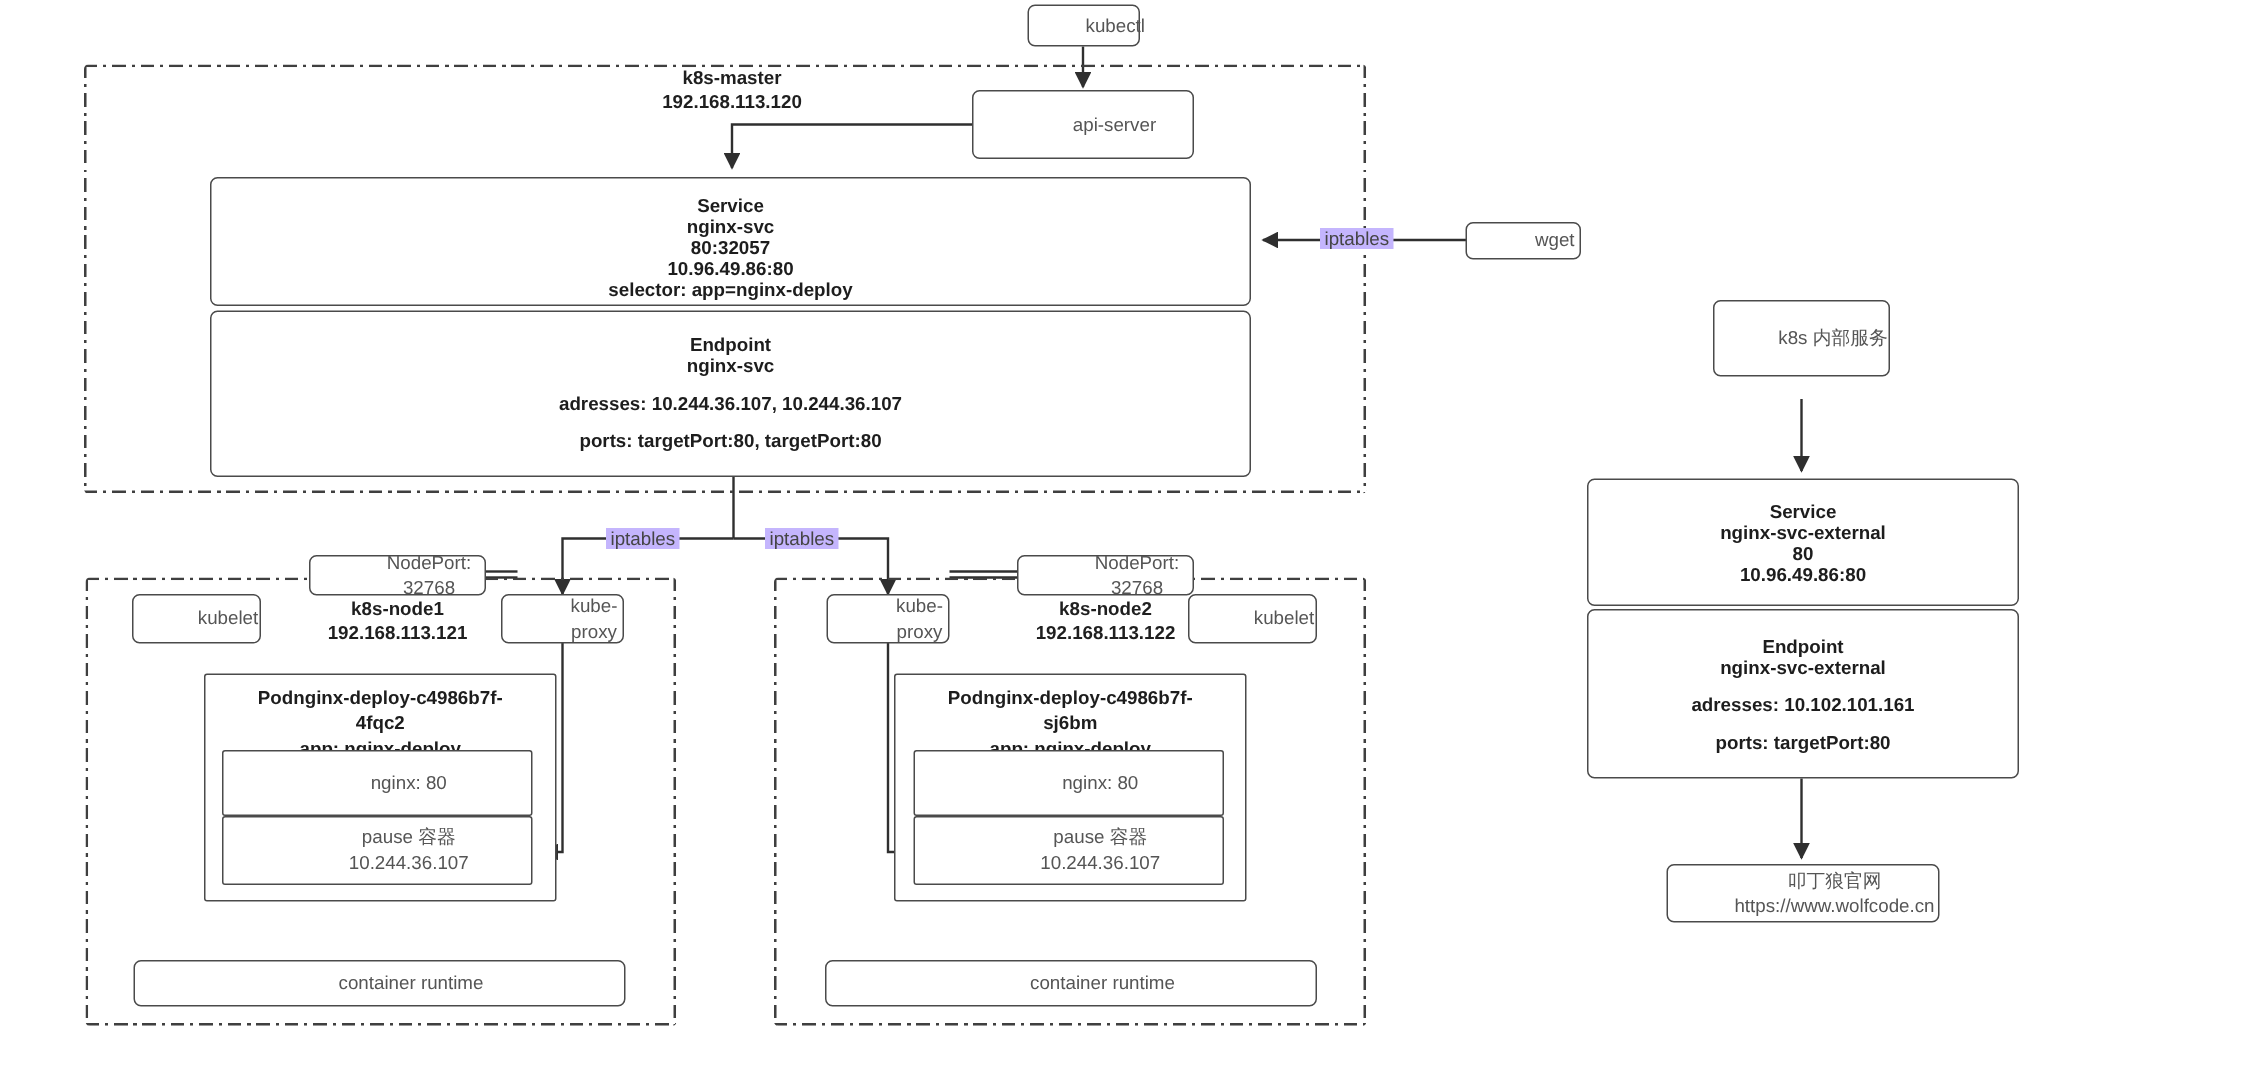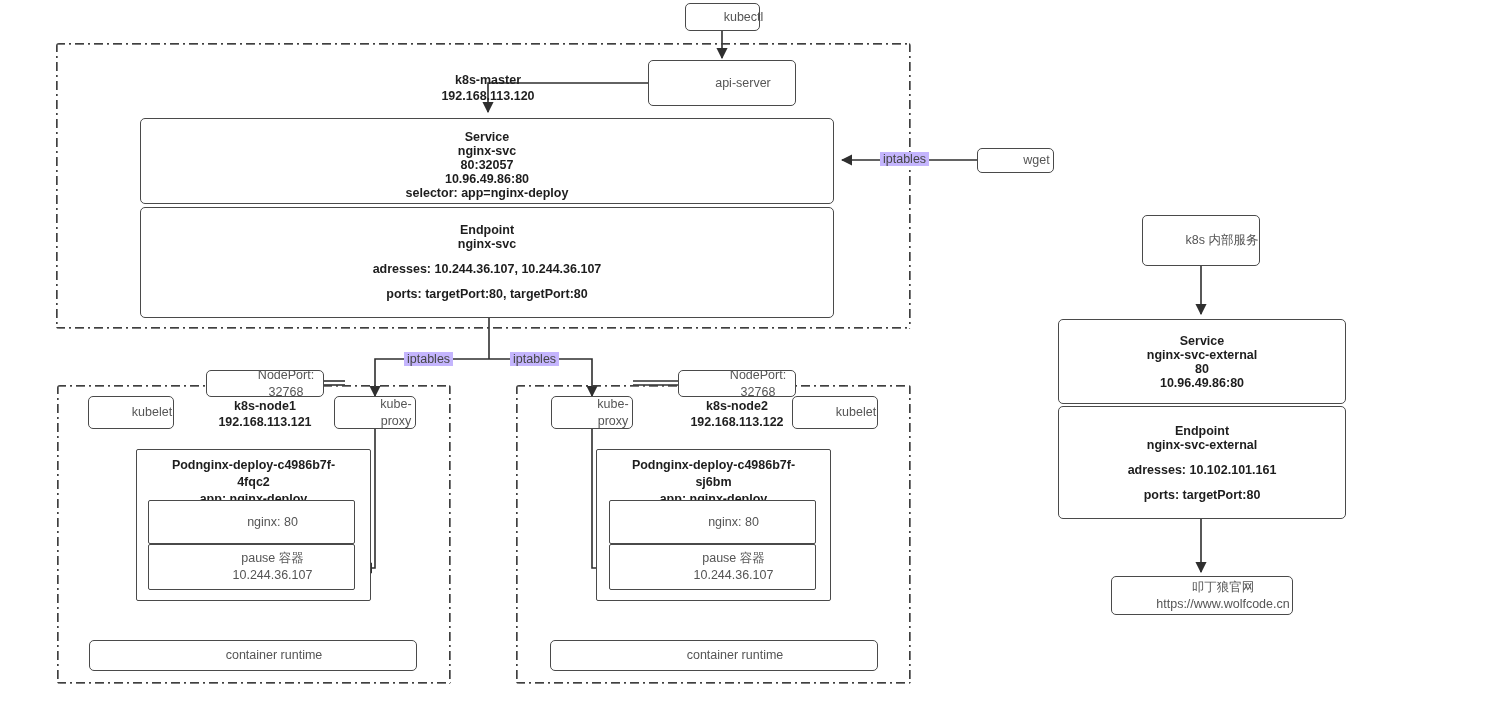--- a/index.html
+++ b/index.html
@@ -147,21 +147,21 @@
   </div>
 
   <div class="box" style="left:648px; top:60px; width:148px; height:46px;">
     <span class="plain">api-server</span>
   </div>
 
   <div class="box" style="left:977px; top:148px; width:77px; height:25px;">
     <span class="plain">wget</span>
   </div>
 
-  <div class="freelabel" style="left:418px; top:72px; width:140px;">
+  <div class="freelabel" style="left:418px; top:44px; width:140px;">
     <span class="ln bold">k8s-master</span>
     <span class="ln bold">192.168.113.120</span>
   </div>
 
   <div class="panel" style="left:140px; top:118px; width:694px; height:86px; justify-content:center; padding-top:8px;">
     <span class="ln strong">Service</span>
     <span class="ln strong">nginx-svc</span>
     <span class="ln strong">80:32057</span>
     <span class="ln strong">10.96.49.86:80</span>
     <span class="ln strong">selector: app=nginx-deploy</span>
@@ -245,21 +245,21 @@
 
   <div class="box sq" style="left:609px; top:544px; width:207px; height:46px;">
     <span class="ln plain">pause 容器</span>
     <span class="ln plain">10.244.36.107</span>
   </div>
 
   <div class="box" style="left:550px; top:640px; width:328px; height:31px;">
     <span class="plain">container runtime</span>
   </div>
 
-  <div class="box" style="left:1142px; top:215px; width:118px; height:51px;">
+  <div class="box" style="left:1142px; top:200px; width:118px; height:51px;">
     <span class="plain">k8s 内部服务</span>
   </div>
 
   <div class="panel" style="left:1058px; top:319px; width:288px; height:85px; justify-content:center;">
     <span class="ln strong">Service</span>
     <span class="ln strong">nginx-svc-external</span>
     <span class="ln strong">80</span>
     <span class="ln strong">10.96.49.86:80</span>
   </div>
 

